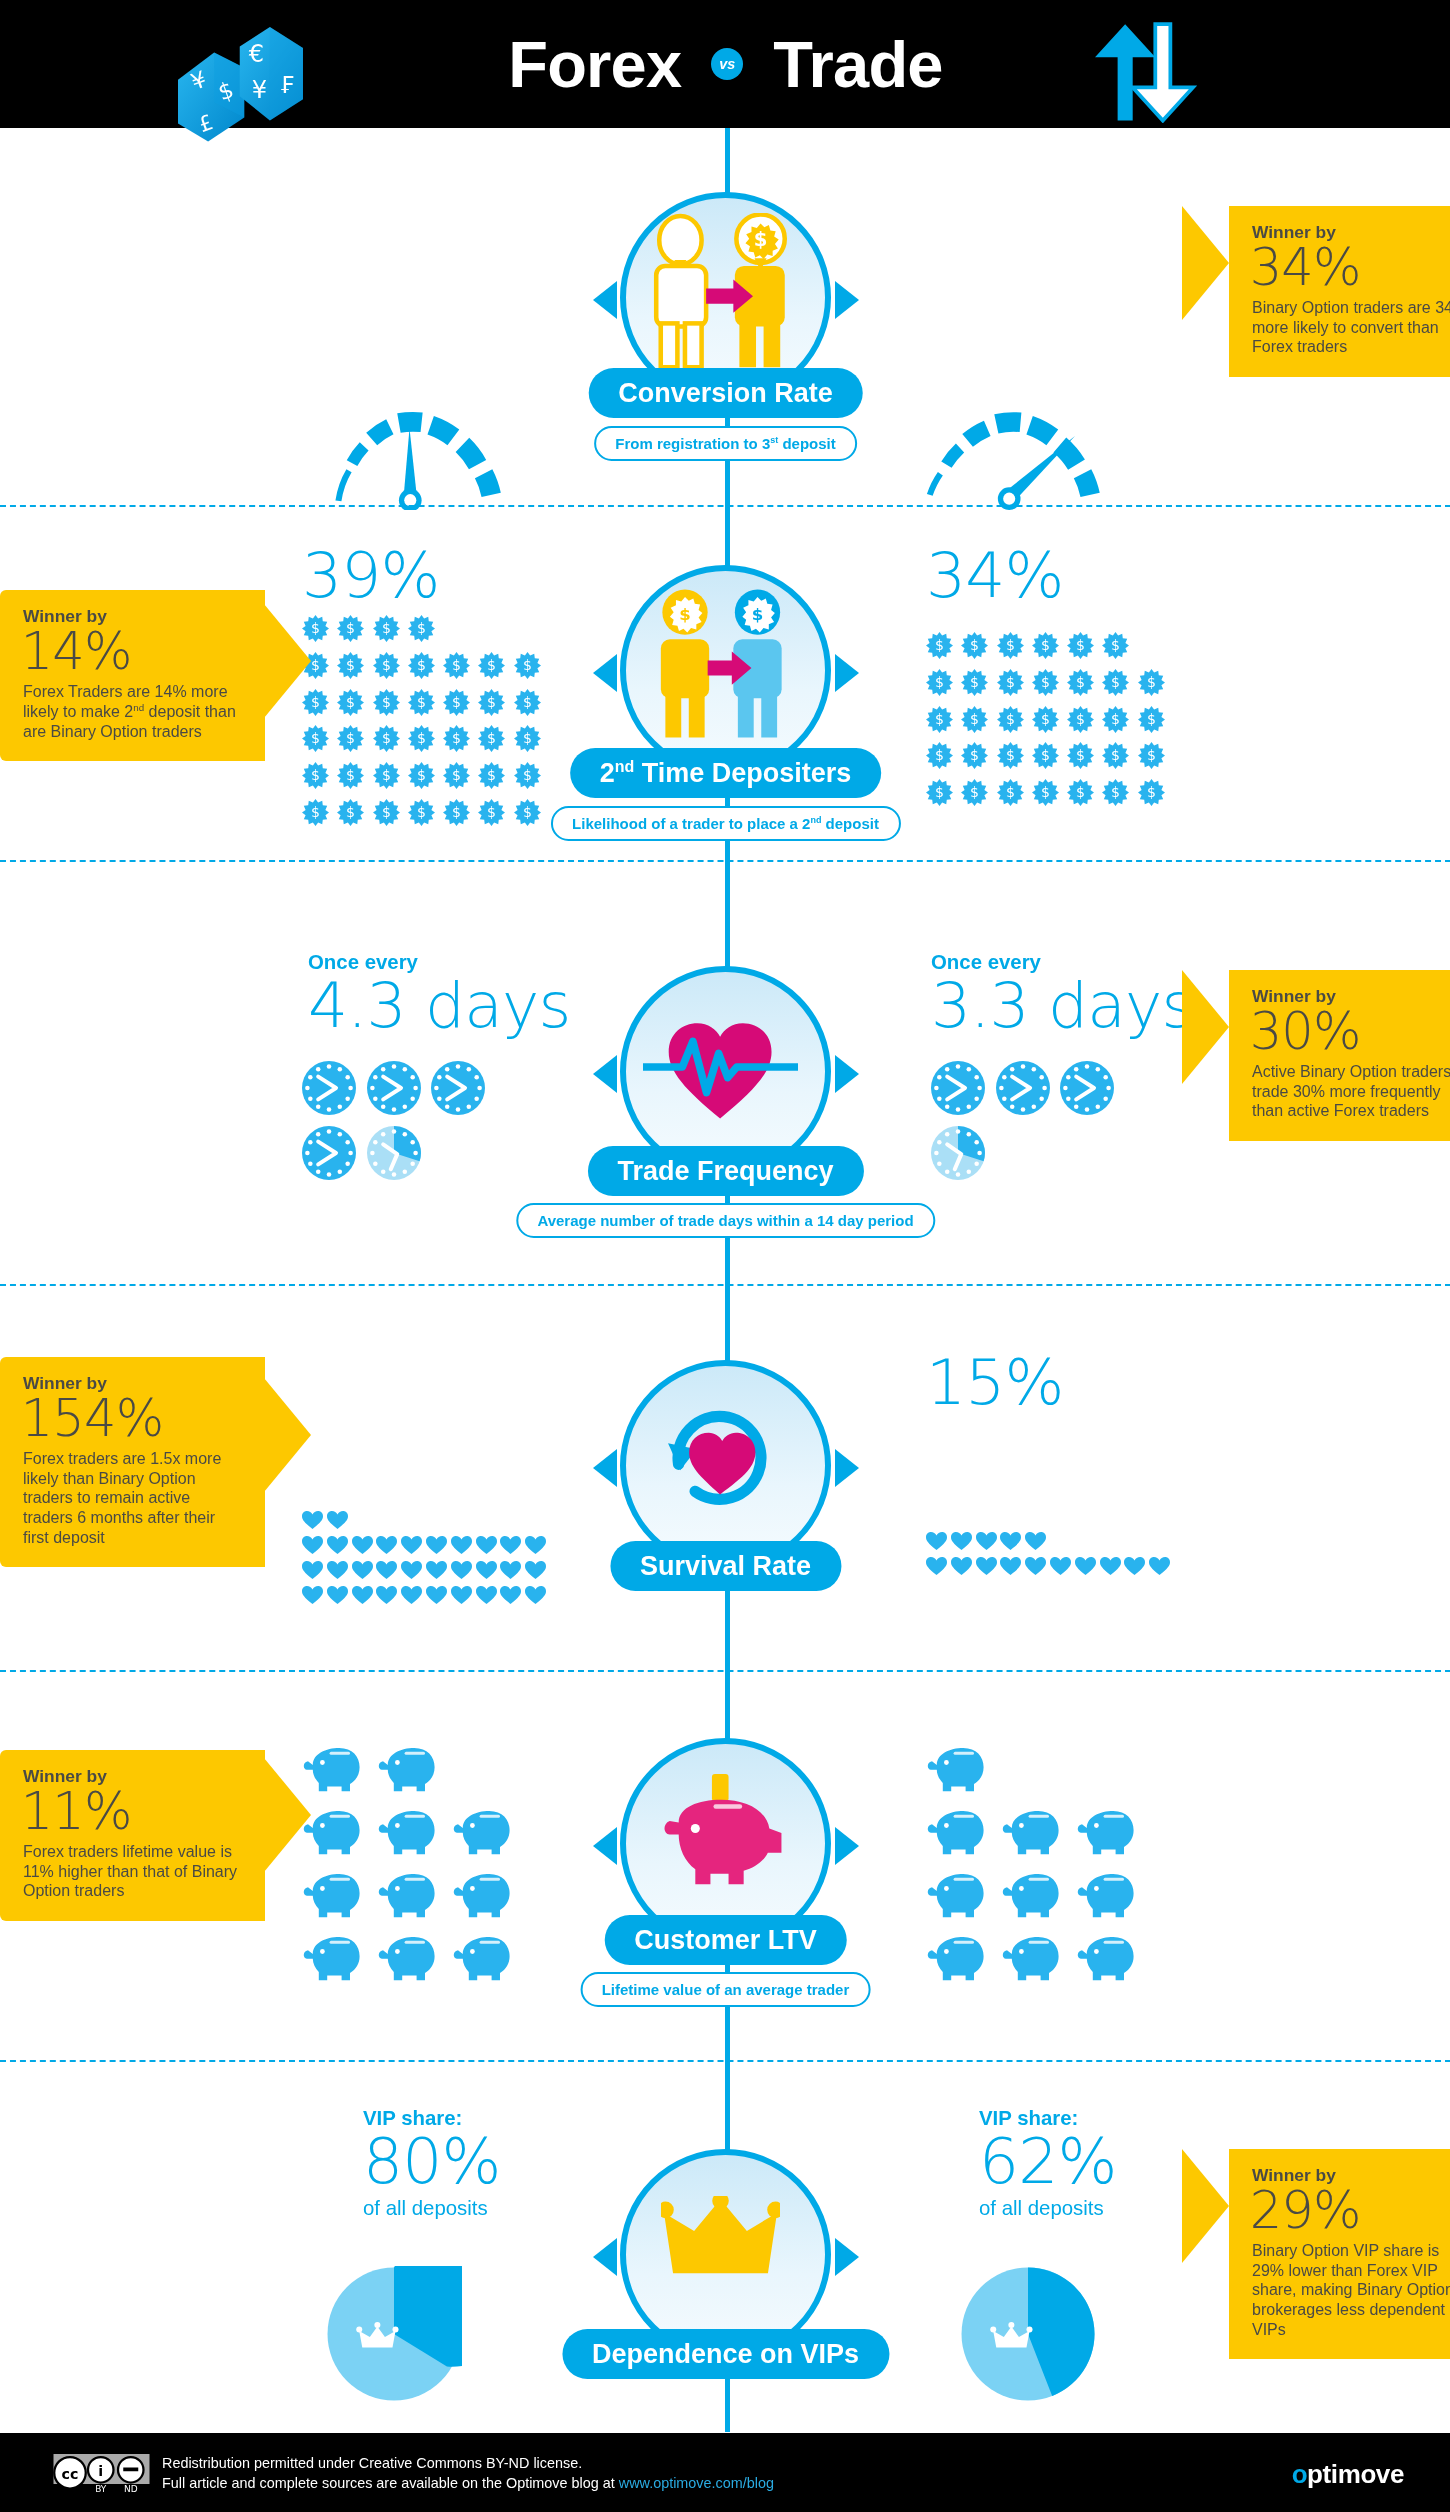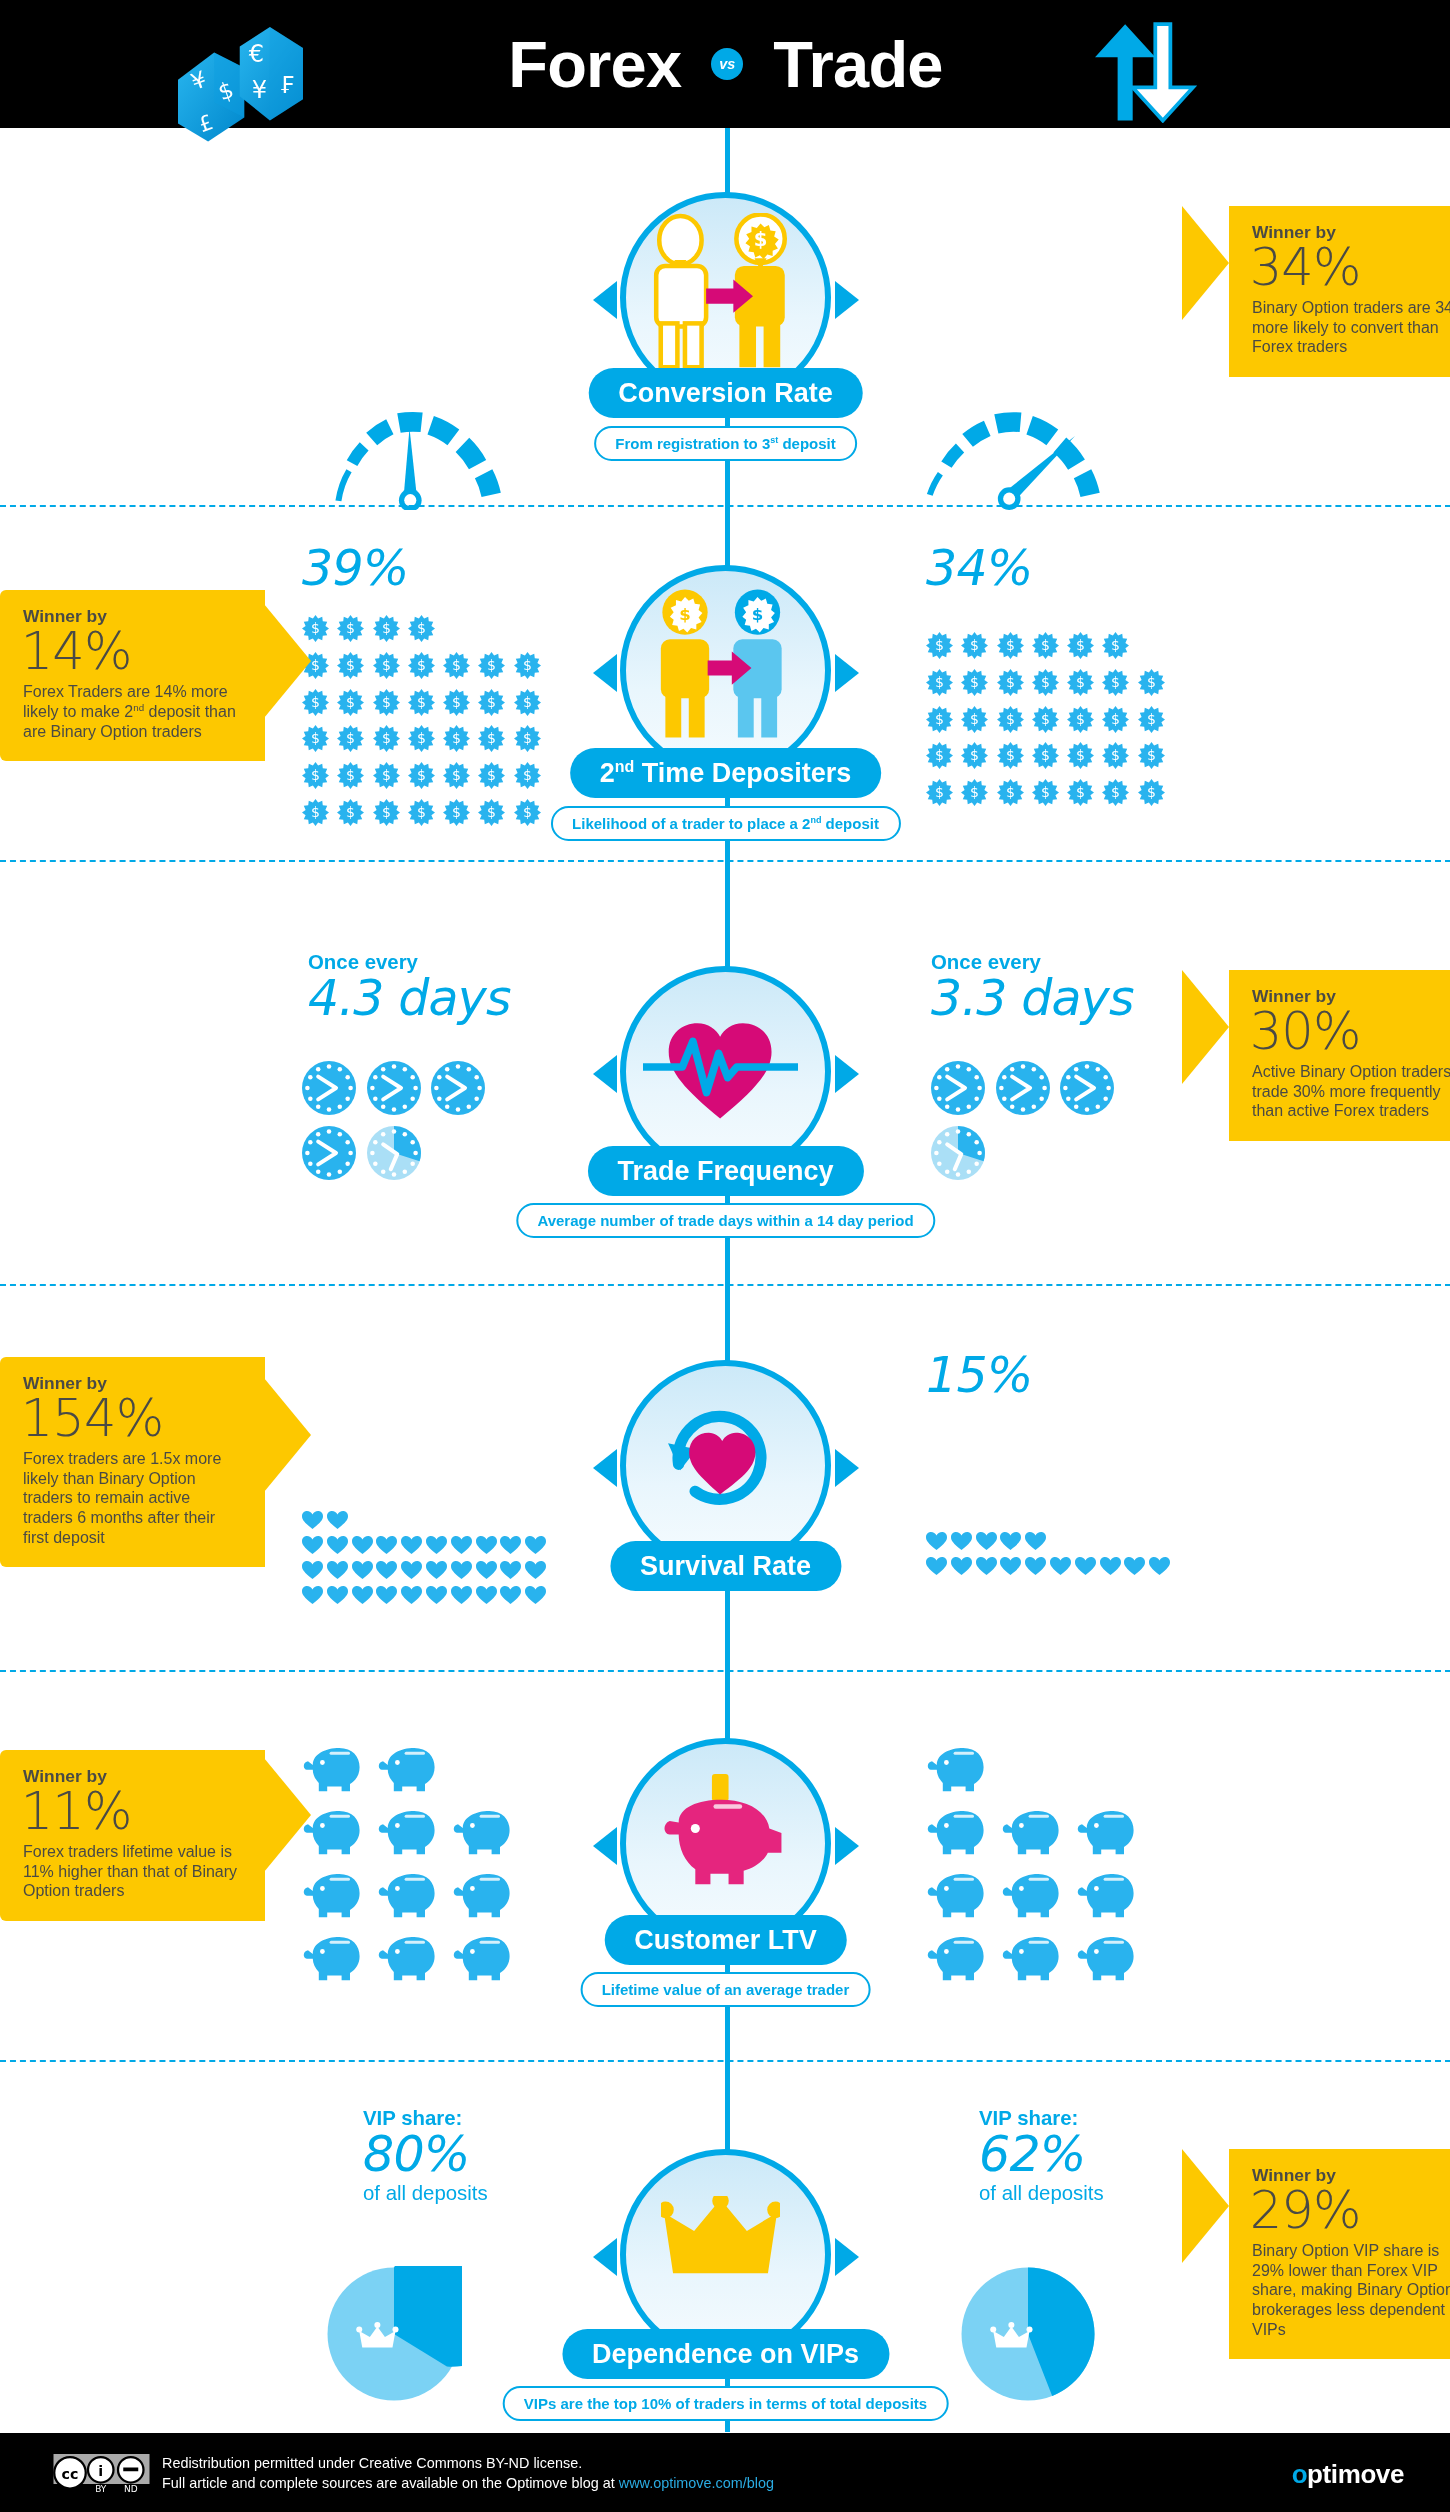--- a/index.html
+++ b/index.html
@@ -53,21 +53,21 @@
     font-family:"DejaVu Sans",sans-serif;letter-spacing:-0.8px;}
   .badge .desc{font-size:16px;line-height:1.24;font-weight:400;}
   .badge .desc sup{font-size:9.8px;vertical-align:super;}
   .badge-notch{position:absolute;width:0;height:0;}
   .notch-right{border-top:57px solid transparent;border-bottom:57px solid transparent;
     border-left:47px solid #fdc800;}
 
   
   .stat{position:absolute;color:#00a9e7;}
   .stat .pre{font-size:20.4px;font-weight:600;line-height:1.1;}
-  .stat .num{font-size:49px;font-weight:300;line-height:1.06;font-family:"DejaVu Sans",sans-serif;letter-spacing:-0.8px;font-style:italic;}
+  .stat .num{font-size:63px;font-weight:300;line-height:1.06;font-family:"DejaVu Sans",sans-serif;letter-spacing:-0.8px;}
   .stat .post{font-size:20.4px;font-weight:400;line-height:1.22;}
 
   
   .icongrid{position:absolute;display:flex;flex-wrap:wrap;}
   .icongrid > *{flex:0 0 auto;}
 
   .footer{position:absolute;left:0;bottom:0;width:1451px;height:79px;background:#000;}
   .cc{position:absolute;left:53px;top:21px;}
   .foot-text{position:absolute;left:162px;top:19.6px;color:#fff;font-size:14.4px;line-height:1.45;}
   .foot-link{color:#2aabe2;}
@@ -1144,23 +1144,20 @@
         <path d="M16 102 L4 22 L44 46 L79 4 L114 46 L154 22 L142 102 Z" fill="#fdc800"></path>
         <circle cx="6" cy="18" r="11" fill="#fdc800"></circle>
           <circle cx="152" cy="18" r="11" fill="#fdc800"></circle>
         <circle cx="79" cy="6" r="11" fill="#fdc800"></circle>
       </svg>
     </div>
 
     <div class="pill" style="top:269px;">
       <span>Dependence on VIPs</span>
     </div>
-    <div class="subpill" style="top:326px;">
-      <span>VIPs are the top 10% of traders in terms of total deposits</span>
-    </div>
 
     <div style="position:absolute;left:1182px;top:89px;">
       <div class="badge-notch notch-right" style="position:absolute;left:0;top:0;"></div>
       <div class="badge right" style="position:absolute;left:47px;top:0;width:219px;">
         <div class="bar">Winner by</div>
         <div class="big">29%</div>
         <div class="desc">Binary Option VIP share is 29% lower than Forex VIP share, making Binary Option brokerages less dependent on VIPs</div>
       </div>
     </div>
   </div>

